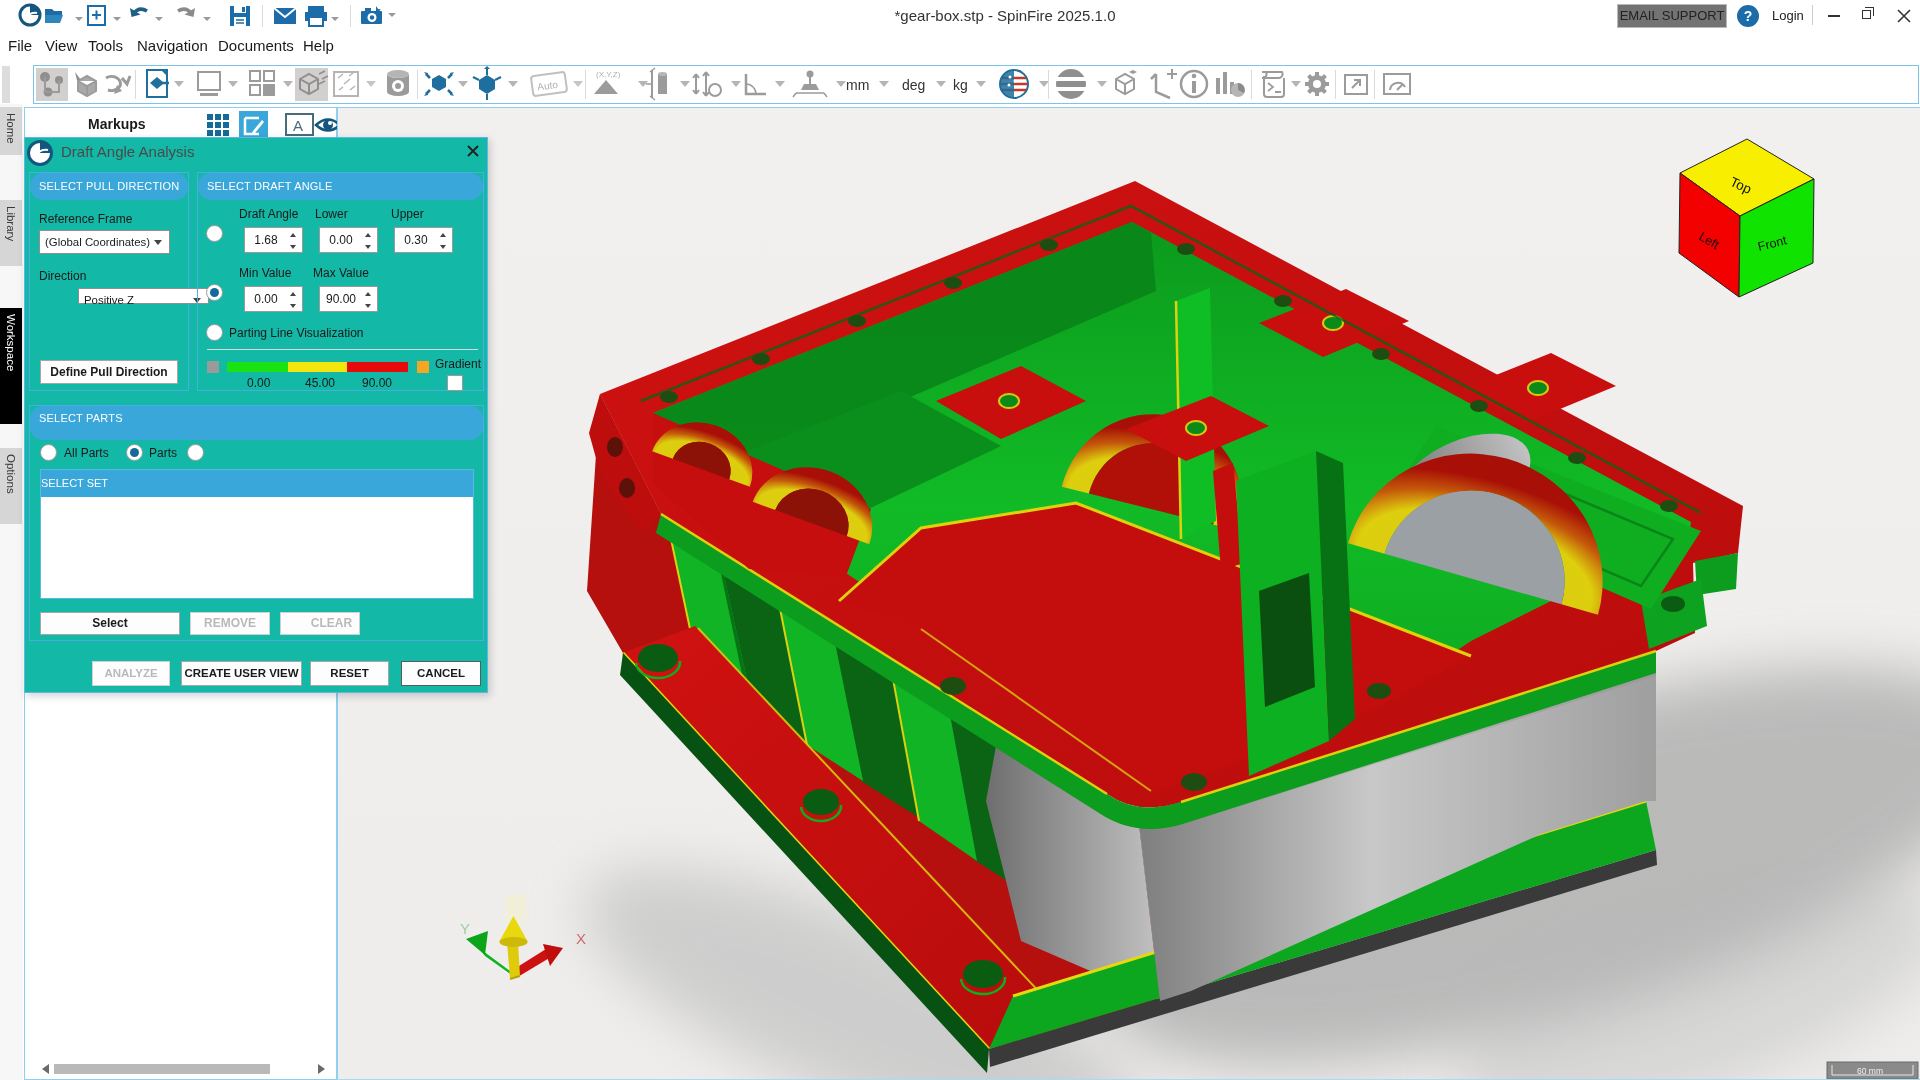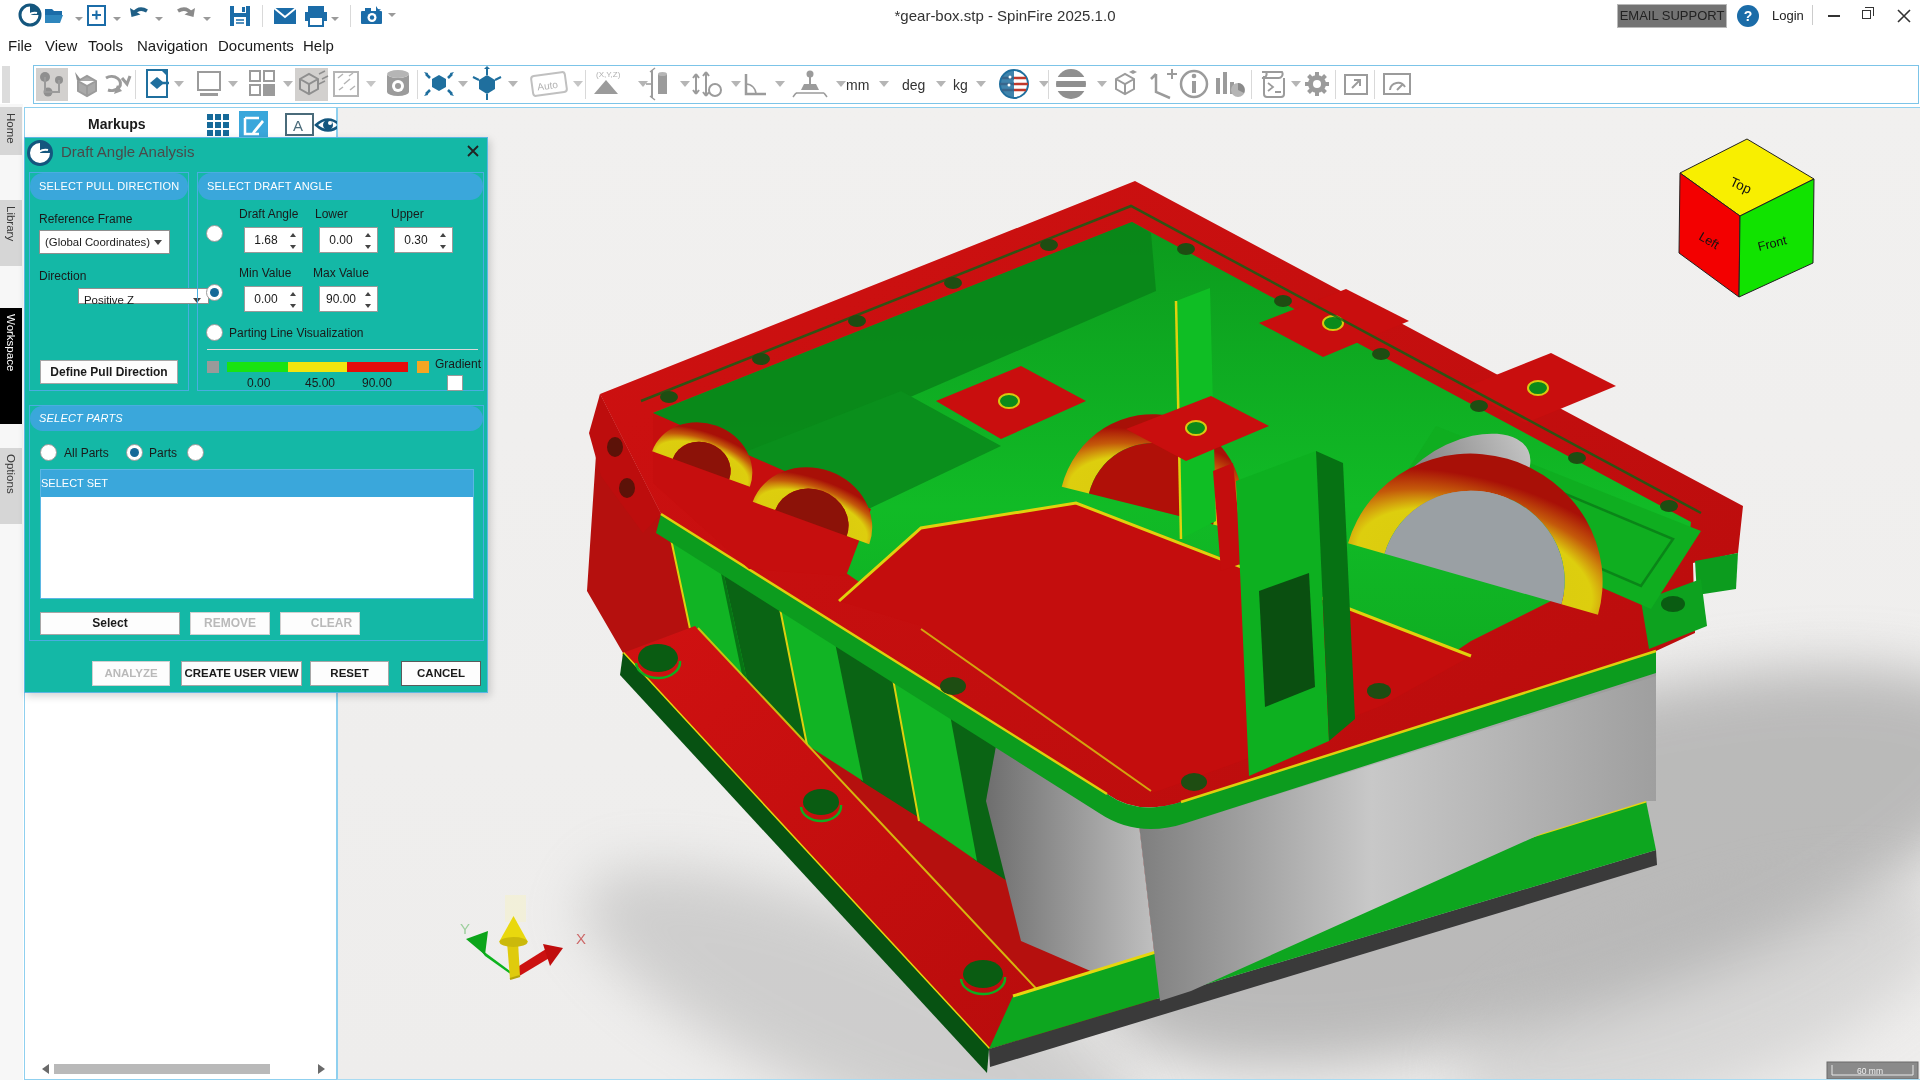--- a/index.html
+++ b/index.html
@@ -581,21 +581,21 @@
       <div class="abs" style="left:149px;top:189px;width:61px;height:10px;background:#e50b0b;"></div>
       <div class="abs" style="left:219px;top:188px;width:12px;height:12px;background:#f5a623;"></div>
       <div class="lbl" style="left:237px;top:184px;">Gradient</div>
       <div class="abs" style="left:249px;top:202px;width:16px;height:16px;border:1px solid #9a9a9a;background:#fff;"></div>
       <div class="lbl" style="left:49px;top:203px;">0.00</div>
       <div class="lbl" style="left:107px;top:203px;">45.00</div>
       <div class="lbl" style="left:164px;top:203px;">90.00</div>
     </div>
 
     <div class="abs" style="left:4px;top:267px;width:455px;height:236px;border:1px solid #4aade0;">
-      <div class="ghdr" style="height:25px;line-height:25px;font-style:italic;">SELECT PARTS</div>
+      <div class="ghdr" style="height:34px;line-height:25px;">SELECT PARTS</div>
       <div class="radio" style="left:10px;top:38px;"></div>
       <div class="lbl" style="left:34px;top:40px;">All Parts</div>
       <div class="radio sel" style="left:96px;top:38px;"></div>
       <div class="lbl" style="left:119px;top:40px;">Parts</div>
       <div class="radio" style="left:157px;top:38px;"></div>
       <div class="lbl" style="left:182px;top:40px;margin-top:34px;">Surfaces</div>
       <div class="abs" style="left:10px;top:63px;width:434px;height:130px;border:1px solid #5bb7e3;background:#fff;">
         <div style="position:absolute;left:0;top:0;right:0;height:27px;background:#3aa7db;color:#fff;font-size:11px;line-height:27px;padding-left:0;">SELECT SET</div>
       </div>
       <div class="btn bold" style="left:10px;top:206px;width:140px;height:23px;line-height:21px;">Select</div>

